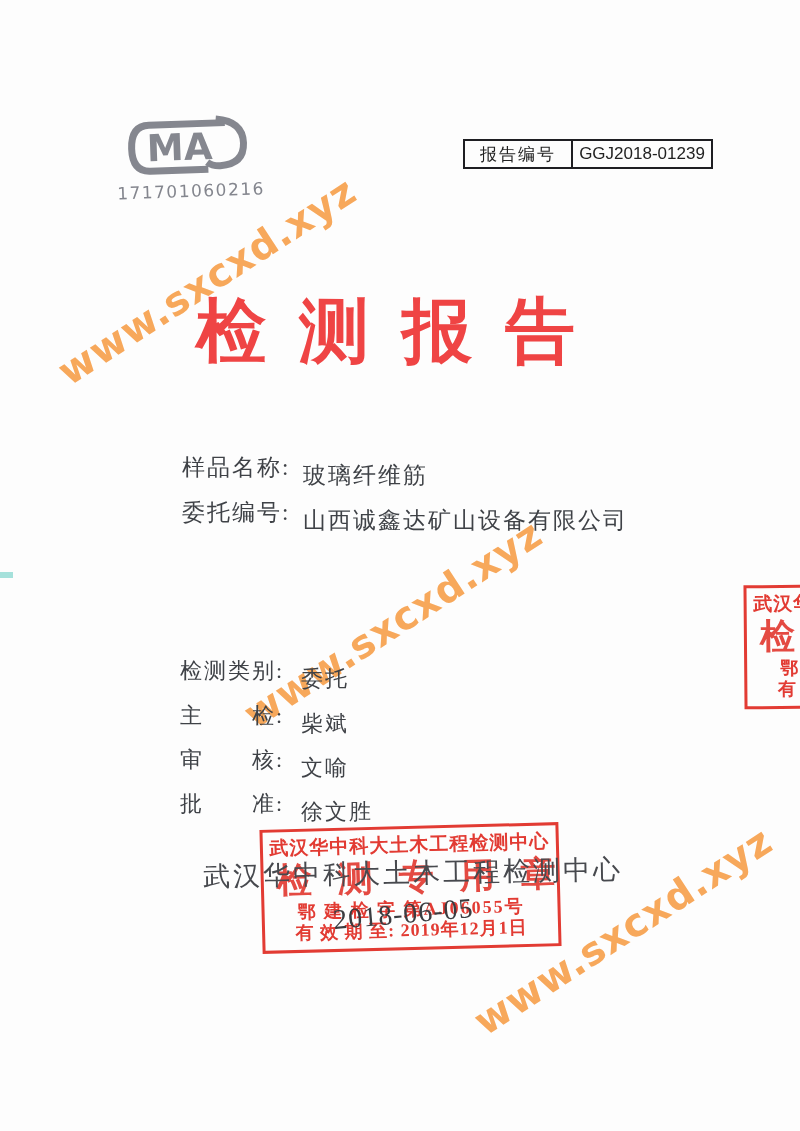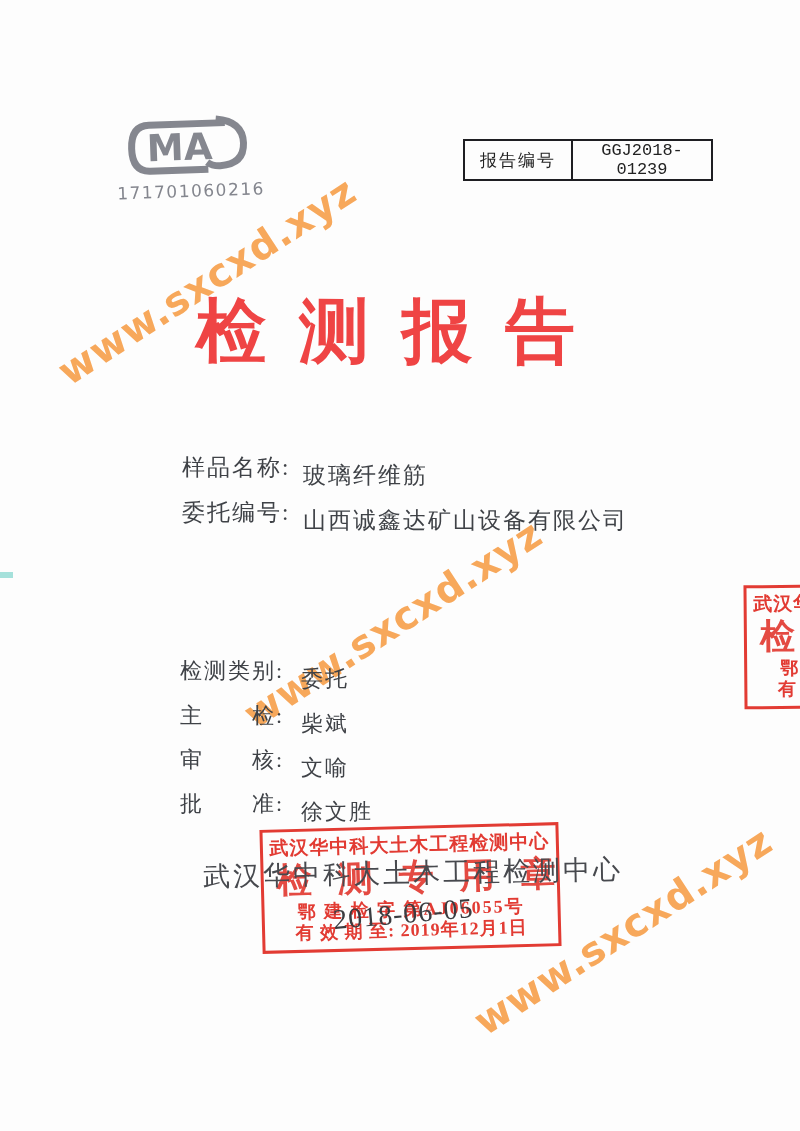--- a/index.html
+++ b/index.html
@@ -21,21 +21,21 @@
   #cma{position:absolute;left:116px;top:116px;width:140px;text-align:center;
        transform:rotate(-2deg);color:#85878f;}
   #cma svg{display:block;margin:0 auto;}
   #cma .cma-number{font-family:"DejaVu Sans","Liberation Sans",sans-serif;
        font-size:17px;letter-spacing:1.5px;color:#84868e;margin-top:1px;}
   
   #idtable{position:absolute;left:463px;top:139px;border-collapse:collapse;}
   #idtable td{border:2px solid #1e1e22;height:26px;padding:0 6px;
       font-size:17px;color:#222;text-align:center;vertical-align:middle;margin-left:35px;}
   #idtable td.lbl{width:94px;letter-spacing:2px;}
-  #idtable td.val{width:126px;font-family:Liberation Mono, monospace;}
+  #idtable td.val{width:126px;font-family:Liberation Sans, sans-serif;}
   
   #doc-title{
     position:absolute;left:196px;top:293px;font-size:70px;line-height:1.1;
     font-weight:bold;color:#ef4444;letter-spacing:33px;white-space:nowrap;
     font-family:"DejaVu Sans","Liberation Sans",sans-serif;
   }
   
   .frow{position:absolute;white-space:nowrap;color:#3f4247;}
   .frow .flabel{position:absolute;left:0;}
   .frow .fvalue{position:absolute;left:121px;margin-top:8px;}

